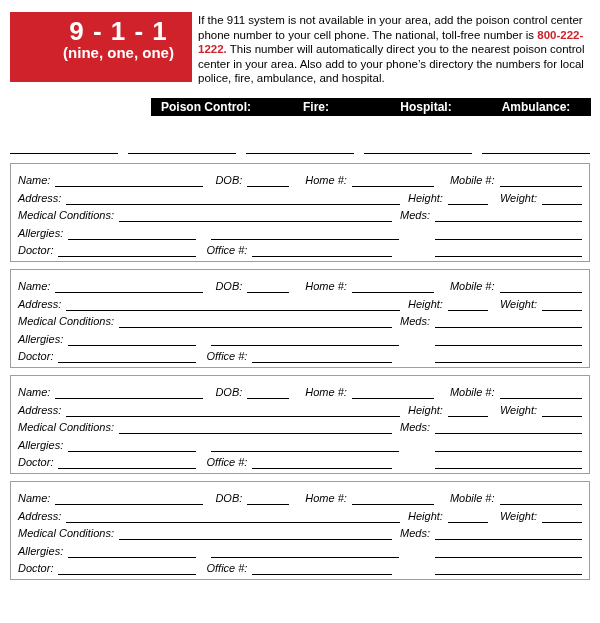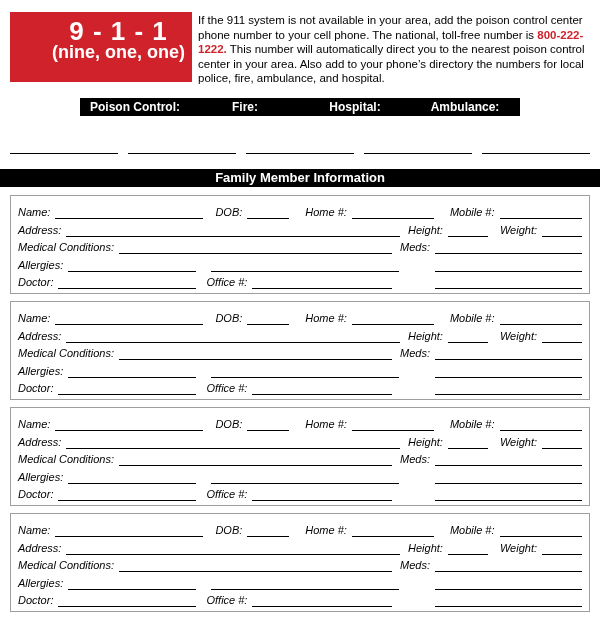--- a/index.html
+++ b/index.html
@@ -9,27 +9,27 @@
 
   
   .bar { background:#000; color:#fff; font-weight:bold; font-size:13px;
          height:18px; line-height:18px; text-align:center; width:100%; }
 
   
   .info-row { display:flex; margin:6px 10px 0 10px; }
   .nine11 { background:#D0222A; color:#fff; width:182px; height:70px;
             text-align:center; padding-top:5px; flex:none;padding-left:35px; }
   .nine11-code { font-size:26px; font-weight:bold; line-height:28px; letter-spacing:1px; }
-  .nine11-words { font-size:18px; font-weight:bold; line-height:15px; }
+  .nine11-words { font-size:15px; font-weight:bold; line-height:15px; }
   .nine11-caption { font-size:13px; font-weight:bold; line-height:16px; }
   .info-text { margin-left:6px; font-size:11.5px; line-height:14.6px; width:398px; padding-top:1px; }
   .phone { color:#D0222A; font-weight:bold; }
 
   
-  .contacts-row { display:flex; justify-content:center; margin:12px 9px 0 9px;border-radius:8px; }
+  .contacts-row { display:flex; justify-content:flex-end; margin:12px 9px 0 9px;border-radius:8px; }
   .contact-chip { background:#000; color:#fff; font-weight:bold; font-size:12px;
                   width:110px; height:18px; line-height:18px; text-align:center; }
   .contacts-lines { display:flex; justify-content:space-between; margin:24px 10px 0 10px; height:15px; }
   .contact-line { width:108px; border-bottom:1.5px solid #000; height:14px; }
   .bar2-wrap { margin-top:14px; }
 
   
   .members { margin:8px 10px 0 10px; }
   .member-card { border:1px solid #9e9e9e; height:99px; padding:6px 7px 4px 7px;
                  margin-bottom:7px; background:#fff; }
@@ -61,23 +61,20 @@
   </div>
 
   <div class="contacts-lines">
     <div class="contact-line"></div>
     <div class="contact-line"></div>
     <div class="contact-line"></div>
     <div class="contact-line"></div>
     <div class="contact-line"></div>
   </div>
 
-  <div class="bar2-wrap">
-    <div class="bar">Family Member Information</div>
-  </div>
 
   <div class="members" id="members">
   <div class="member-card">
     <div class="fm-row">
       <span class="lbl">Name:</span>
       <span class="ln" style="width:148px"></span>
       <span class="lbl" style="margin-left:12px">DOB:</span>
       <span class="ln" style="width:42px"></span>
       <span class="lbl" style="margin-left:16px">Home #:</span>
       <span class="ln" style="width:82px"></span>

